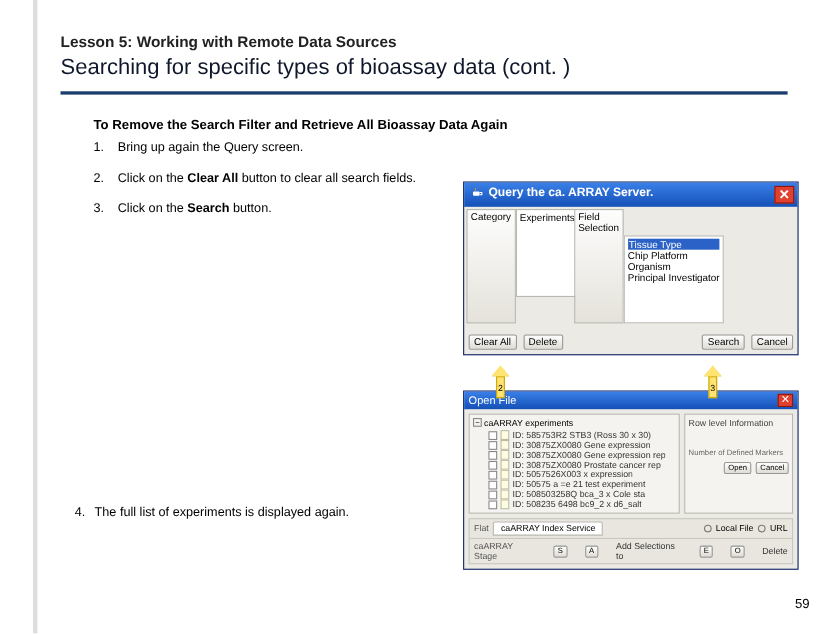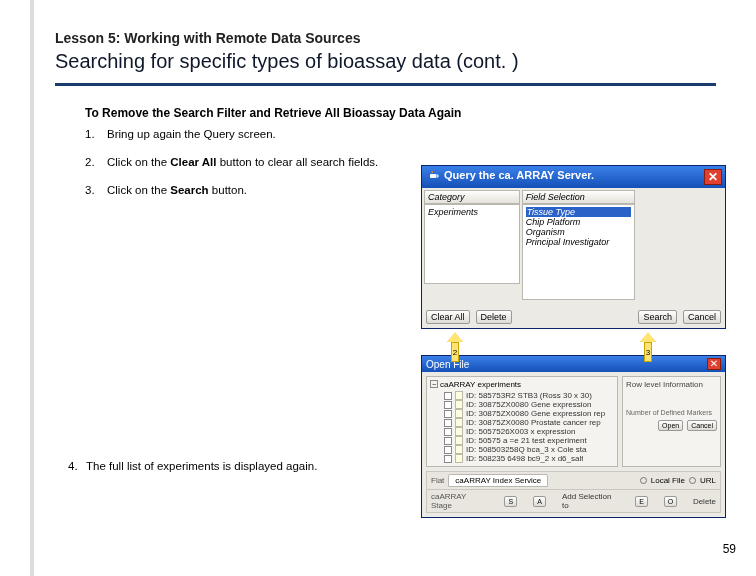--- a/index.html
+++ b/index.html
@@ -15,28 +15,28 @@
   .body { padding: 20px 30px 0 85px; position: relative; }
   .subhead { font-weight: bold; font-size: 12px; margin-bottom: 8px; }
 
   
   .win1 { position: absolute; right: 30px; top: 165px; width: 305px; border: 1px solid #0a246a; background: #eceae4; }
   .win1 .titlebar { display: flex; background: linear-gradient(to bottom,#3a80e8,#1450b8); color: #fff; font-weight: bold; font-size: 11px; padding: 3px 3px 3px 6px; }
   .win1 .titlebar .coffee { width: 12px; height: 12px; margin-right: 4px; }
   .win1 .close { width: 18px; height: 16px; background: #e04030; border: 1px solid #8b1a0c; display: flex; align-items: center; justify-content: center; color: #fff; font-weight: bold; font-size: 12px; line-height: 1; }
   .win1 .row-top { display: flex; gap: 2px; padding: 2px; }
   .win1 .panehead { background: linear-gradient(to bottom,#fdfdfd,#e4e2da); font-size: 9px; border: 1px solid #b9b8b0; padding: 1px 3px; }
-  .win1 .col { display: flex; flex-direction: column; font-style: italic; }
+  .win1 .col { display: flex; flex-direction: row; }
   .win1 .list { background: #fff; border: 1px solid #b9b8b0; font-size: 9px; padding: 2px 3px; }
   .win1 .list div { white-space: nowrap; }
   .win1 .col-a { width: 32%; }
   .win1 .col-b { width: 38%; }
   .win1 .col-c { flex: 1; }
   .win1 .col-a .list { height: 80px; }
-  .win1 .col-b .list { height: 96px; }
+  .win1 .col-b .list { height: 80px; margin-top: 24px; }
   .win1 .col-c .list { height: 80px; }
   .win1 .col-b .list .sel { background: #2b62c7; color: #fff; padding: 0 1px; }
   .win1 .sep { height: 4px; }
   .win1 .btnrow { display: flex; padding: 4px; gap: 6px; }
   .win1 .btnrow .spacer { flex: 1; }
   .win1 .btn { font-size: 9px; padding: 1px 4px; border: 1px solid #999; background: linear-gradient(to bottom,#fefefe,#dedcd4); border-radius: 2px; }
 
   
   .win2 { position: absolute; right: 30px; top: 355px; width: 305px; background: #eceae4; border: 1px solid #0a246a; font-size: 8px; }
   .win2 .titlebar { display: flex; align-items: center; background: linear-gradient(to bottom,#3a80e8,#1450b8); color: #fff; font-size: 10px; padding: 2px 4px; gap: 44px; }
@@ -233,21 +233,21 @@
       <span style="flex:1"></span>
       <span class="radio"></span>
         <span>Local File</span>
       <span class="radio"></span>
         <span>URL</span>
     </div>
     <div class="ftrow">
       <span class="lbl">caARRAY Stage</span>
       <span class="btn2">S</span>
       <span class="btn2">A</span>
-      <span class="val">Add Selection to</span>
+      <span class="val">Add Selections to</span>
       <span class="btn2">E</span>
       <span class="btn2">O</span>
       <span class="val">Delete</span>
     </div>
   </div>
 </div>
 
 <div class="callout c2">
   <div class="arrow"></div>
   <div class="stem">2</div>

